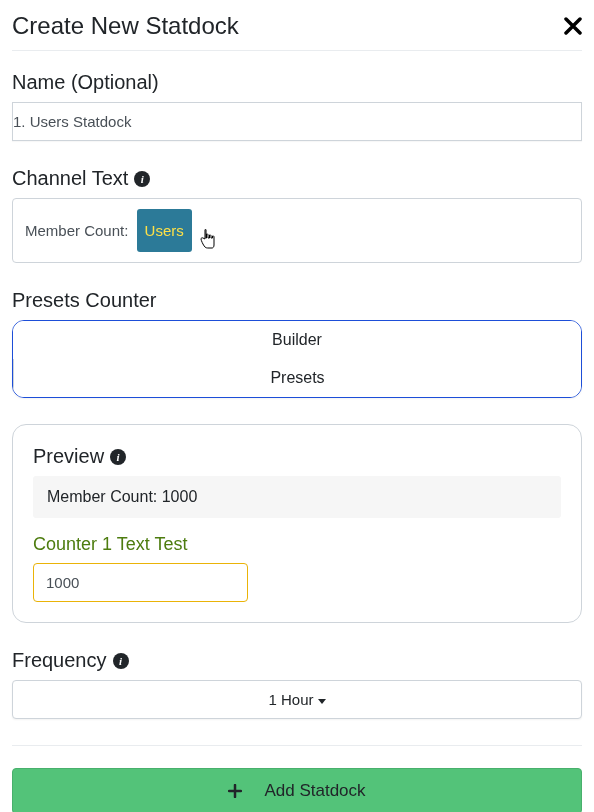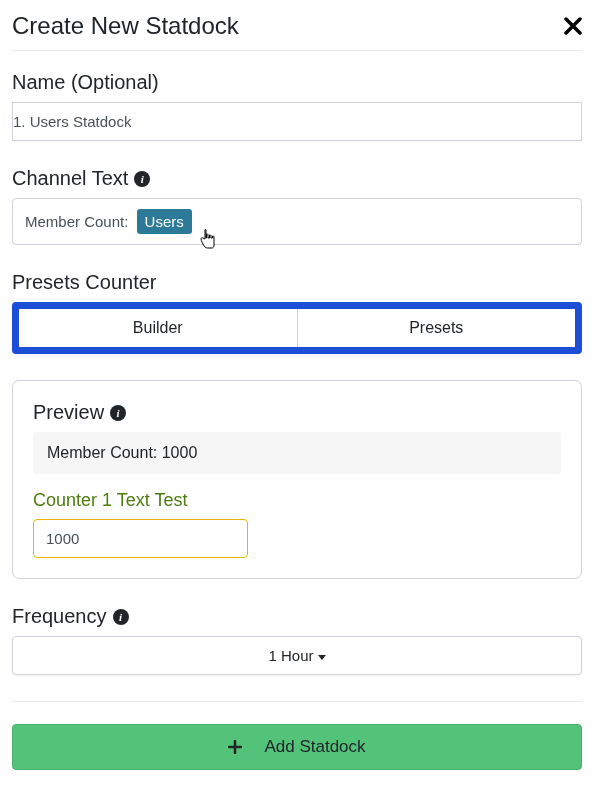--- a/index.html
+++ b/index.html
@@ -73,55 +73,56 @@
     border-radius: 4px;
     padding: 10px 12px;
     font-size: 15px;
     color: #495057;
     background: #fff;
     position: relative;
   }
   .tag {
     display: inline-block;
     background: #2c7a98;
-    color: #ffffff;
+    color: #fde047;
     border-radius: 3px;
-    padding: 4px 8px;
+    padding: 13px 8px;
     font-size: 15px;
     margin-left: 4px;
   }
   .cursor {
     position: absolute;
     left: 186px;
     top: 30px;
     pointer-events: none;
   }
   .button-group {
     display: flex;
     width: 100%;
-    border: 7px solid #1d4ed8;
-    border-radius: 4px;
+    border: 1px solid #1d4ed8;
+    border-radius: 12px;
     overflow: hidden;
     box-shadow: 0 1px 2px rgba(0,0,0,0.05);
+    flex-direction: column;
   }
   .button-group .bg-btn {
     flex: 1;
     text-align: center;
     padding: 10px 0;
     font-size: 16px;
     color: #212529;
     background: #fff;
     cursor: pointer;
   }
   .button-group .bg-btn + .bg-btn {
     border-left: 1px solid #ced4da;
   }
   .panel {
     border: 1px solid #ced4da;
-    border-radius: 7px;
+    border-radius: 14px;
     padding: 20px;
     margin-bottom: 26px;
   }
   .preview-box {
     background: #f6f6f6;
     border-radius: 3px;
     padding: 12px 14px;
     font-size: 16px;
     color: #212529;
     margin-bottom: 16px;

